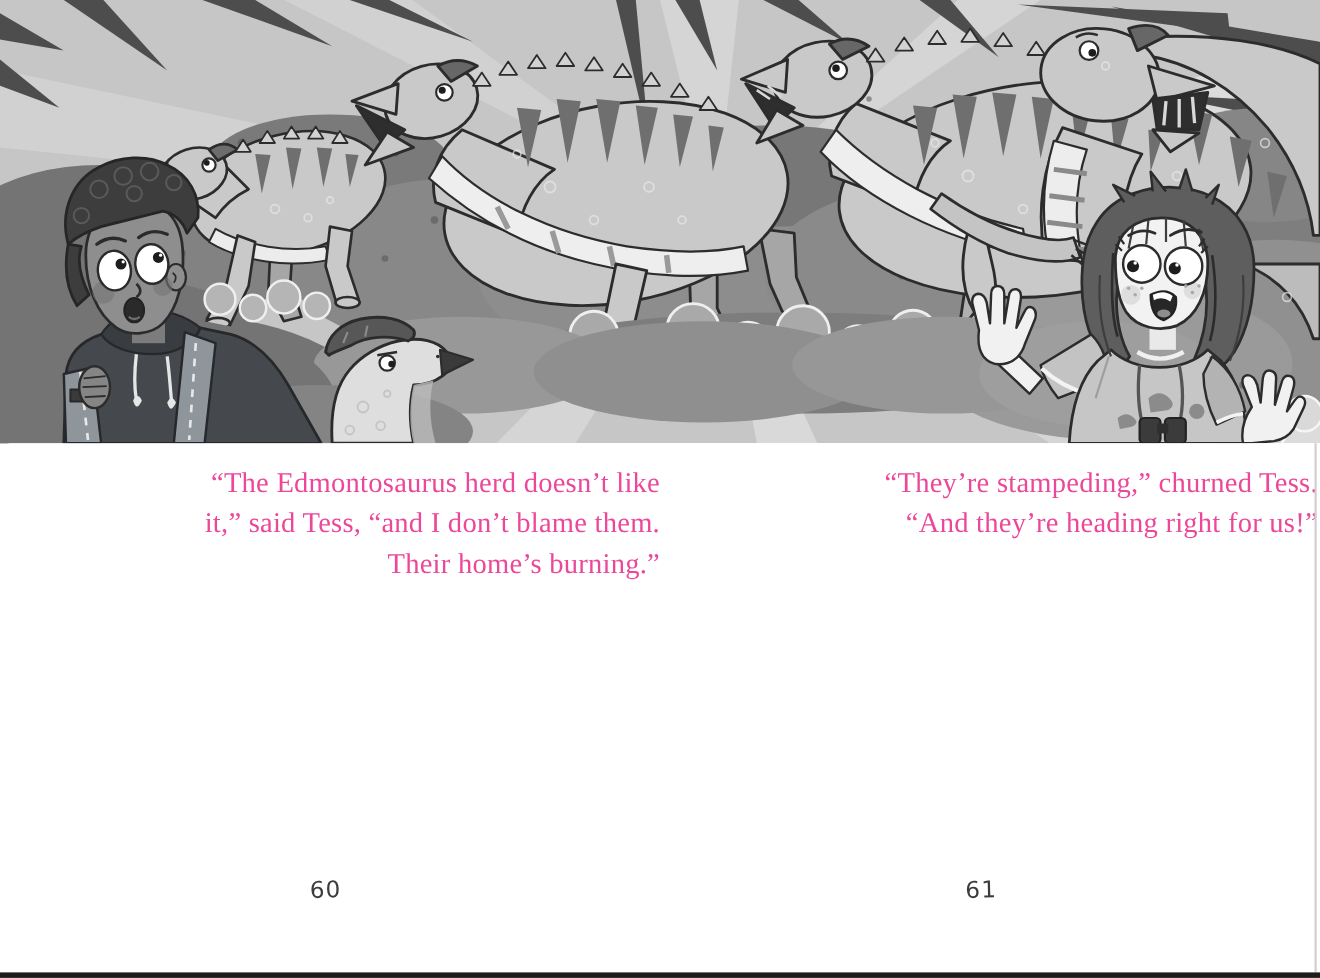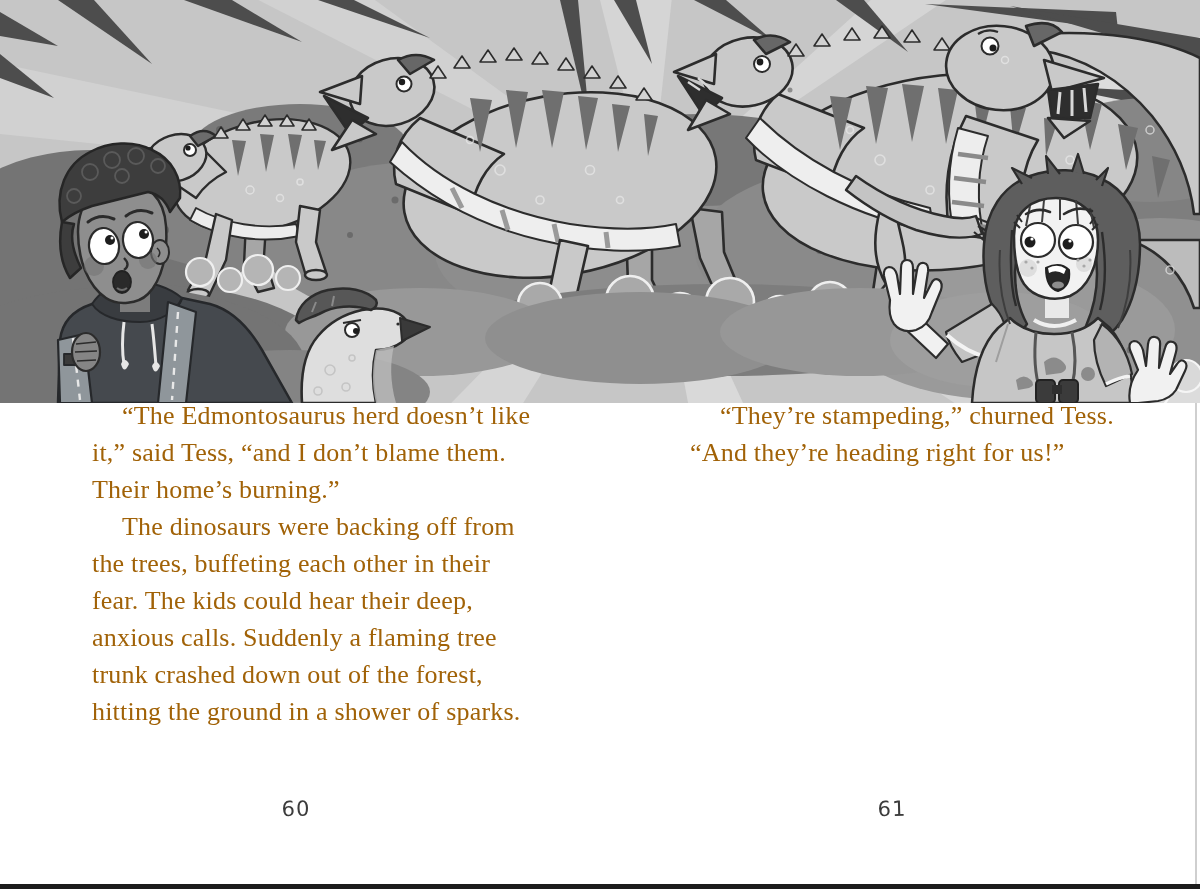--- a/index.html
+++ b/index.html
@@ -5,22 +5,22 @@
   html,body{margin:0;padding:0;}
   body{
     width:1200px;height:889px;position:relative;overflow:hidden;
     background:#ffffff;
     font-family:"Liberation Serif","DejaVu Serif",serif;
   }
   .stage{position:absolute;inset:0;width:1200px;height:889px;background:#ffffff;}
   .illustration-wrap{position:absolute;top:0;left:0;width:1200px;height:403px;}
   .page-area{position:absolute;top:403px;left:0;width:1200px;height:481px;background:#ffffff;border-radius:10px 0 0 0;}
   .text-col{
-    position:absolute;top:397px;width:508px;
-    font-size:26px;line-height:37px;color:#a16207;letter-spacing:.2px;
+    position:absolute;top:420px;width:508px;
+    font-size:26px;line-height:37px;color:#ec4899;letter-spacing:.2px;text-align:right;
   }
   .text-col p{margin:0;white-space:pre-line;text-indent:30px;}
   .col-left{left:92px;}
   .col-right{left:690px;}
   .pagenum{
     position:absolute;top:797px;width:64px;text-align:center;
     font-family:"DejaVu Sans",sans-serif;font-size:21px;color:#3c3c3c;
     letter-spacing:1px;transform:rotate(-1.5deg);
   }
   .pn-left{left:264px;}
@@ -369,26 +369,20 @@
       </g>
     </svg>
   </div>
 
   <div class="page-area"></div>
 
   <div class="text-col col-left">
     <p>“The Edmontosaurus herd doesn’t like
 it,” said Tess, “and I don’t blame them.
 Their home’s burning.”</p>
-    <p>The dinosaurs were backing off from
-the trees, buffeting each other in their
-fear. The kids could hear their deep,
-anxious calls. Suddenly a flaming tree
-trunk crashed down out of the forest,
-hitting the ground in a shower of sparks.</p>
   </div>
 
   <div class="text-col col-right">
     <p>“They’re stampeding,” churned Tess.
 “And they’re heading right for us!”</p>
   </div>
 
   <div class="pagenum pn-left">60</div>
   <div class="pagenum pn-right">61</div>
 

